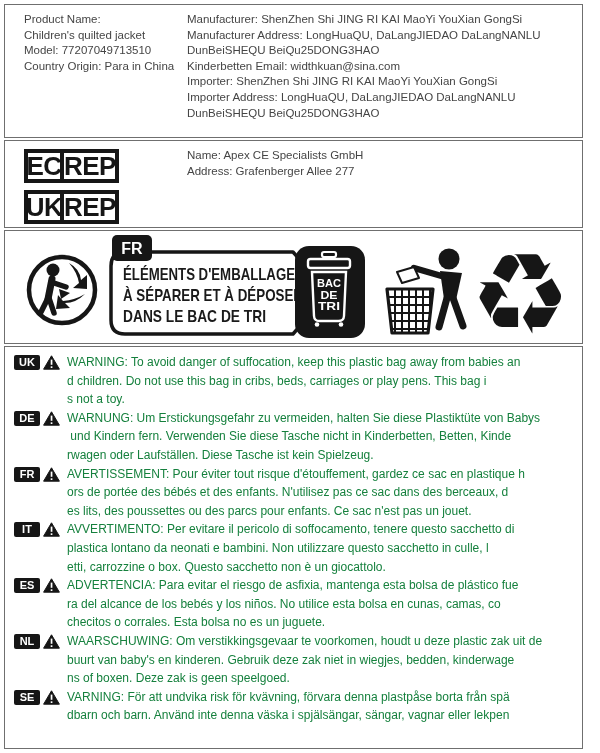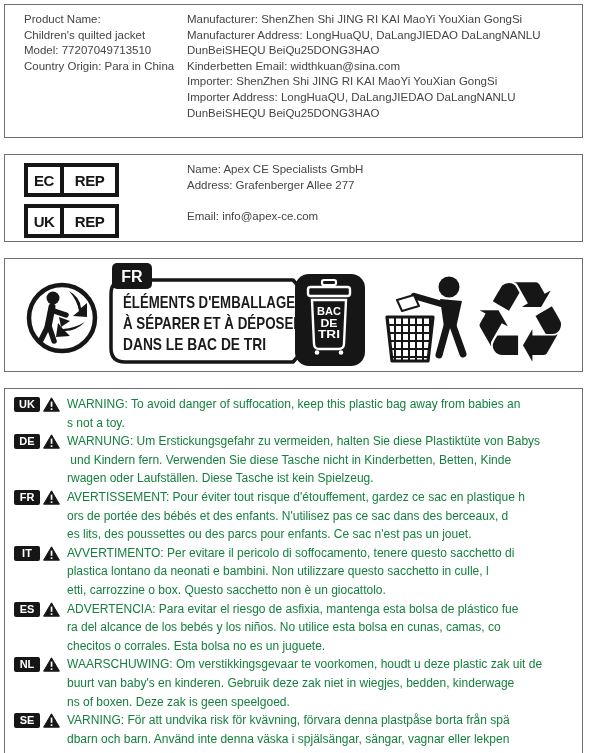--- a/index.html
+++ b/index.html
@@ -4,34 +4,34 @@
 <title>Label</title>
 <style>
   html,body{margin:0;padding:0;background:#fff;}
   .sheet{
     position:relative;width:600px;height:753px;background:#fff;
     font-family:"Liberation Sans","DejaVu Sans",sans-serif;color:#454545;
     box-sizing:border-box;padding:4px 0 0 4px;overflow:hidden;
   }
   .box{
     width:577px;border:1px solid #6f6f6f;background:#fff;
-    box-sizing:content-box;margin-bottom:16px;position:relative;
+    box-sizing:content-box;margin-bottom:2px;position:relative;
   }
   .box1{height:132px;display:flex;padding-top:0;}
   .box2{height:86px;display:flex;}
   .box3{height:112px;display:flex;align-items:center;}
   .box4{height:401px;padding:0;}
   .col-left{flex:none;width:182px;padding:7px 0 0 19px;box-sizing:border-box;}
   .col-right{flex:1;padding:7px 0 0 0;white-space:nowrap;overflow:visible;}
   .ln{font-size:11.5px;line-height:15.6px;white-space:nowrap;}
   .spacer{height:15.6px;}
   .badges{padding-top:8px;}
   .rep-badge{
     display:flex;align-items:stretch;border:4px solid #161616;width:87px;height:26px;
-    margin-bottom:7px;color:#161616;font-weight:bold;font-size:15px;
+    margin-bottom:7px;color:#161616;font-weight:bold;font-size:26px;
   }
   .rep-cell{display:flex;align-items:center;justify-content:center;letter-spacing:-0.5px;}
   .rep-a{width:32px;border-right:4px solid #161616;}
   .rep-b{flex:1;}
   .box3 svg{display:block;margin-left:7px;}
   .banner-msg{font-weight:bold;fill:#1a1a1a;font-size:17px;font-family:"Liberation Sans",sans-serif;}
   .bin-txt{font-weight:bold;fill:#ffffff;font-size:10.5px;font-family:"Liberation Sans",sans-serif;}
   .fr-txt{font-weight:bold;fill:#ffffff;font-size:16px;font-family:"Liberation Sans",sans-serif;}
   #warnings-list{padding:6px 0 0 9px;}
   .w-block{display:flex;align-items:flex-start;}
@@ -75,21 +75,20 @@
       </div>
       <div class="rep-badge">
         <span class="rep-cell rep-a">UK</span>
         <span class="rep-cell rep-b">REP</span>
       </div>
     </div>
     <div class="col-right">
       <div class="ln">Name: Apex CE Specialists GmbH</div>
       <div class="ln">Address: Grafenberger Allee 277</div>
       <div class="spacer"></div>
-      <div class="ln">Email: info@apex-ce.com</div>
     </div>
   </section>
 
   <section class="box box3">
     <svg width="566" height="110" viewBox="0 0 566 110">
 
       <g>
         <circle cx="50" cy="58" r="33" fill="none" stroke="#161616" stroke-width="4.5"></circle>
         <circle cx="41" cy="38" r="6.5" fill="#161616"></circle>
         <path d="M40,47 L36,67" stroke="#161616" stroke-width="7" stroke-linecap="round" fill="none"></path>
@@ -153,20 +152,21 @@
             <span class="w-tri">
               <svg width="17" height="15" viewBox="0 0 17 15">
                 <path d="M8.5 0.8 L16.4 14.2 H0.6 Z" fill="#161616" stroke="#161616" stroke-width="1" stroke-linejoin="round"></path>
                 <rect x="7.7" y="4.6" width="1.7" height="5.2" fill="#fff"></rect>
                 <rect x="7.7" y="11.3" width="1.7" height="1.7" fill="#fff"></rect>
               </svg>
             </span>
           </div>
           <div class="w-lines">
             <div class="w-line">WARNING: To avoid danger of suffocation, keep this plastic bag away from babies an</div>
+            <div class="w-line">d children. Do not use this bag in cribs, beds, carriages or play pens. This bag i</div>
             <div class="w-line">s not a toy.</div>
           </div>
         </div>
         <div class="w-block">
           <div class="w-head">
             <span class="w-badge">DE</span>
             <span class="w-tri">
               <svg width="17" height="15" viewBox="0 0 17 15">
                 <path d="M8.5 0.8 L16.4 14.2 H0.6 Z" fill="#161616" stroke="#161616" stroke-width="1" stroke-linejoin="round"></path>
                 <rect x="7.7" y="4.6" width="1.7" height="5.2" fill="#fff"></rect>

